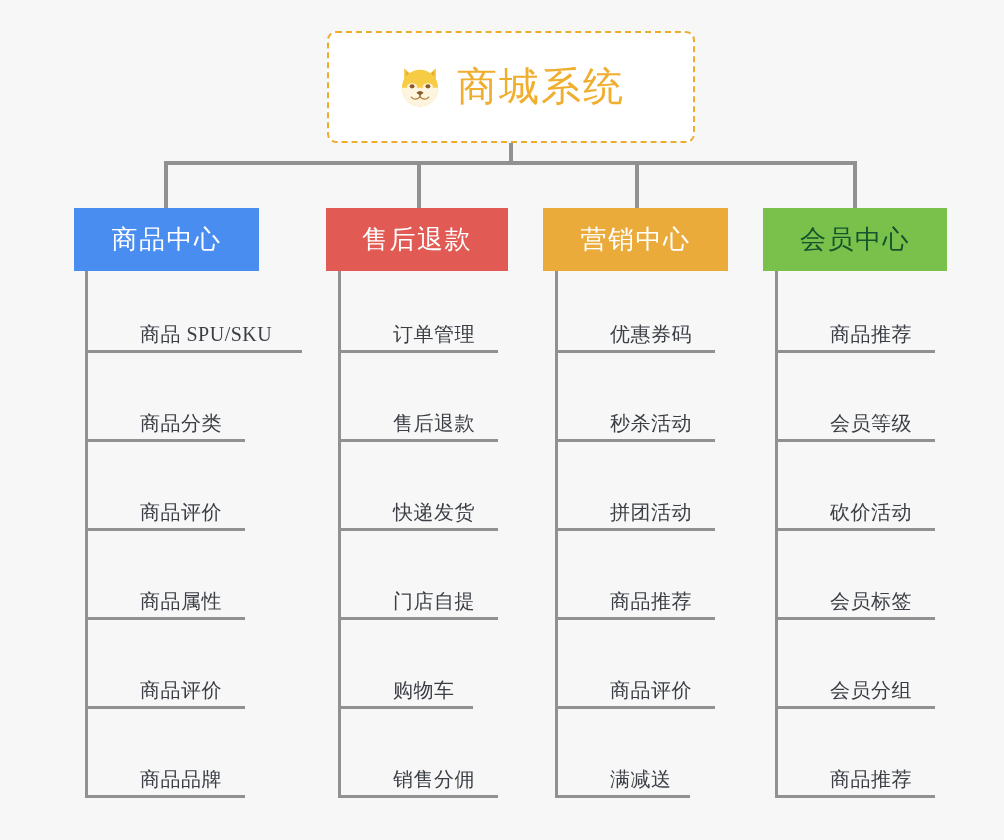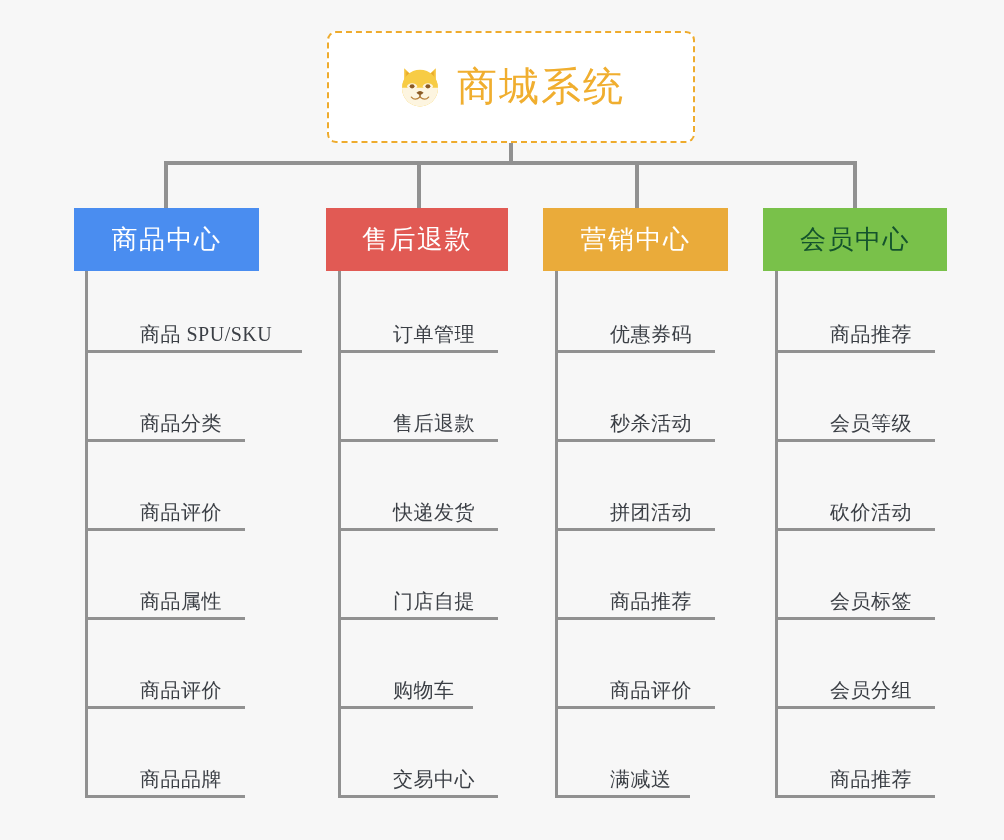--- a/index.html
+++ b/index.html
@@ -201,21 +201,21 @@
         <div class="leaf" style="top: 260px; width: 160px;">
           <div class="leaf-underline" style="width: 160px;"></div>
           <span class="leaf-text">门店自提</span>
         </div>
         <div class="leaf" style="top: 349px; width: 135px; padding-left: 40px;">
           <div class="leaf-underline" style="width: 135px;"></div>
           <span class="leaf-text">购物车</span>
         </div>
         <div class="leaf" style="top: 438px; width: 160px;">
           <div class="leaf-underline" style="width: 160px;"></div>
-          <span class="leaf-text">交易中心</span>
+          <span class="leaf-text">销售分佣</span>
         </div>
       </div>
       <div class="cat-box" style="left: 527px; width: 185px; background: rgb(234, 171, 58);">
         <span class="cat-label" style="color: rgb(255, 255, 255);">营销中心</span>
       </div>
       <div class="branch" style="left: 539px; top: 271px;">
         <div class="spine" style="height: 527px;"></div>
         <div class="leaf" style="top: -7px; width: 160px;">
           <div class="leaf-underline" style="width: 160px;"></div>
           <span class="leaf-text">优惠券码</span>

